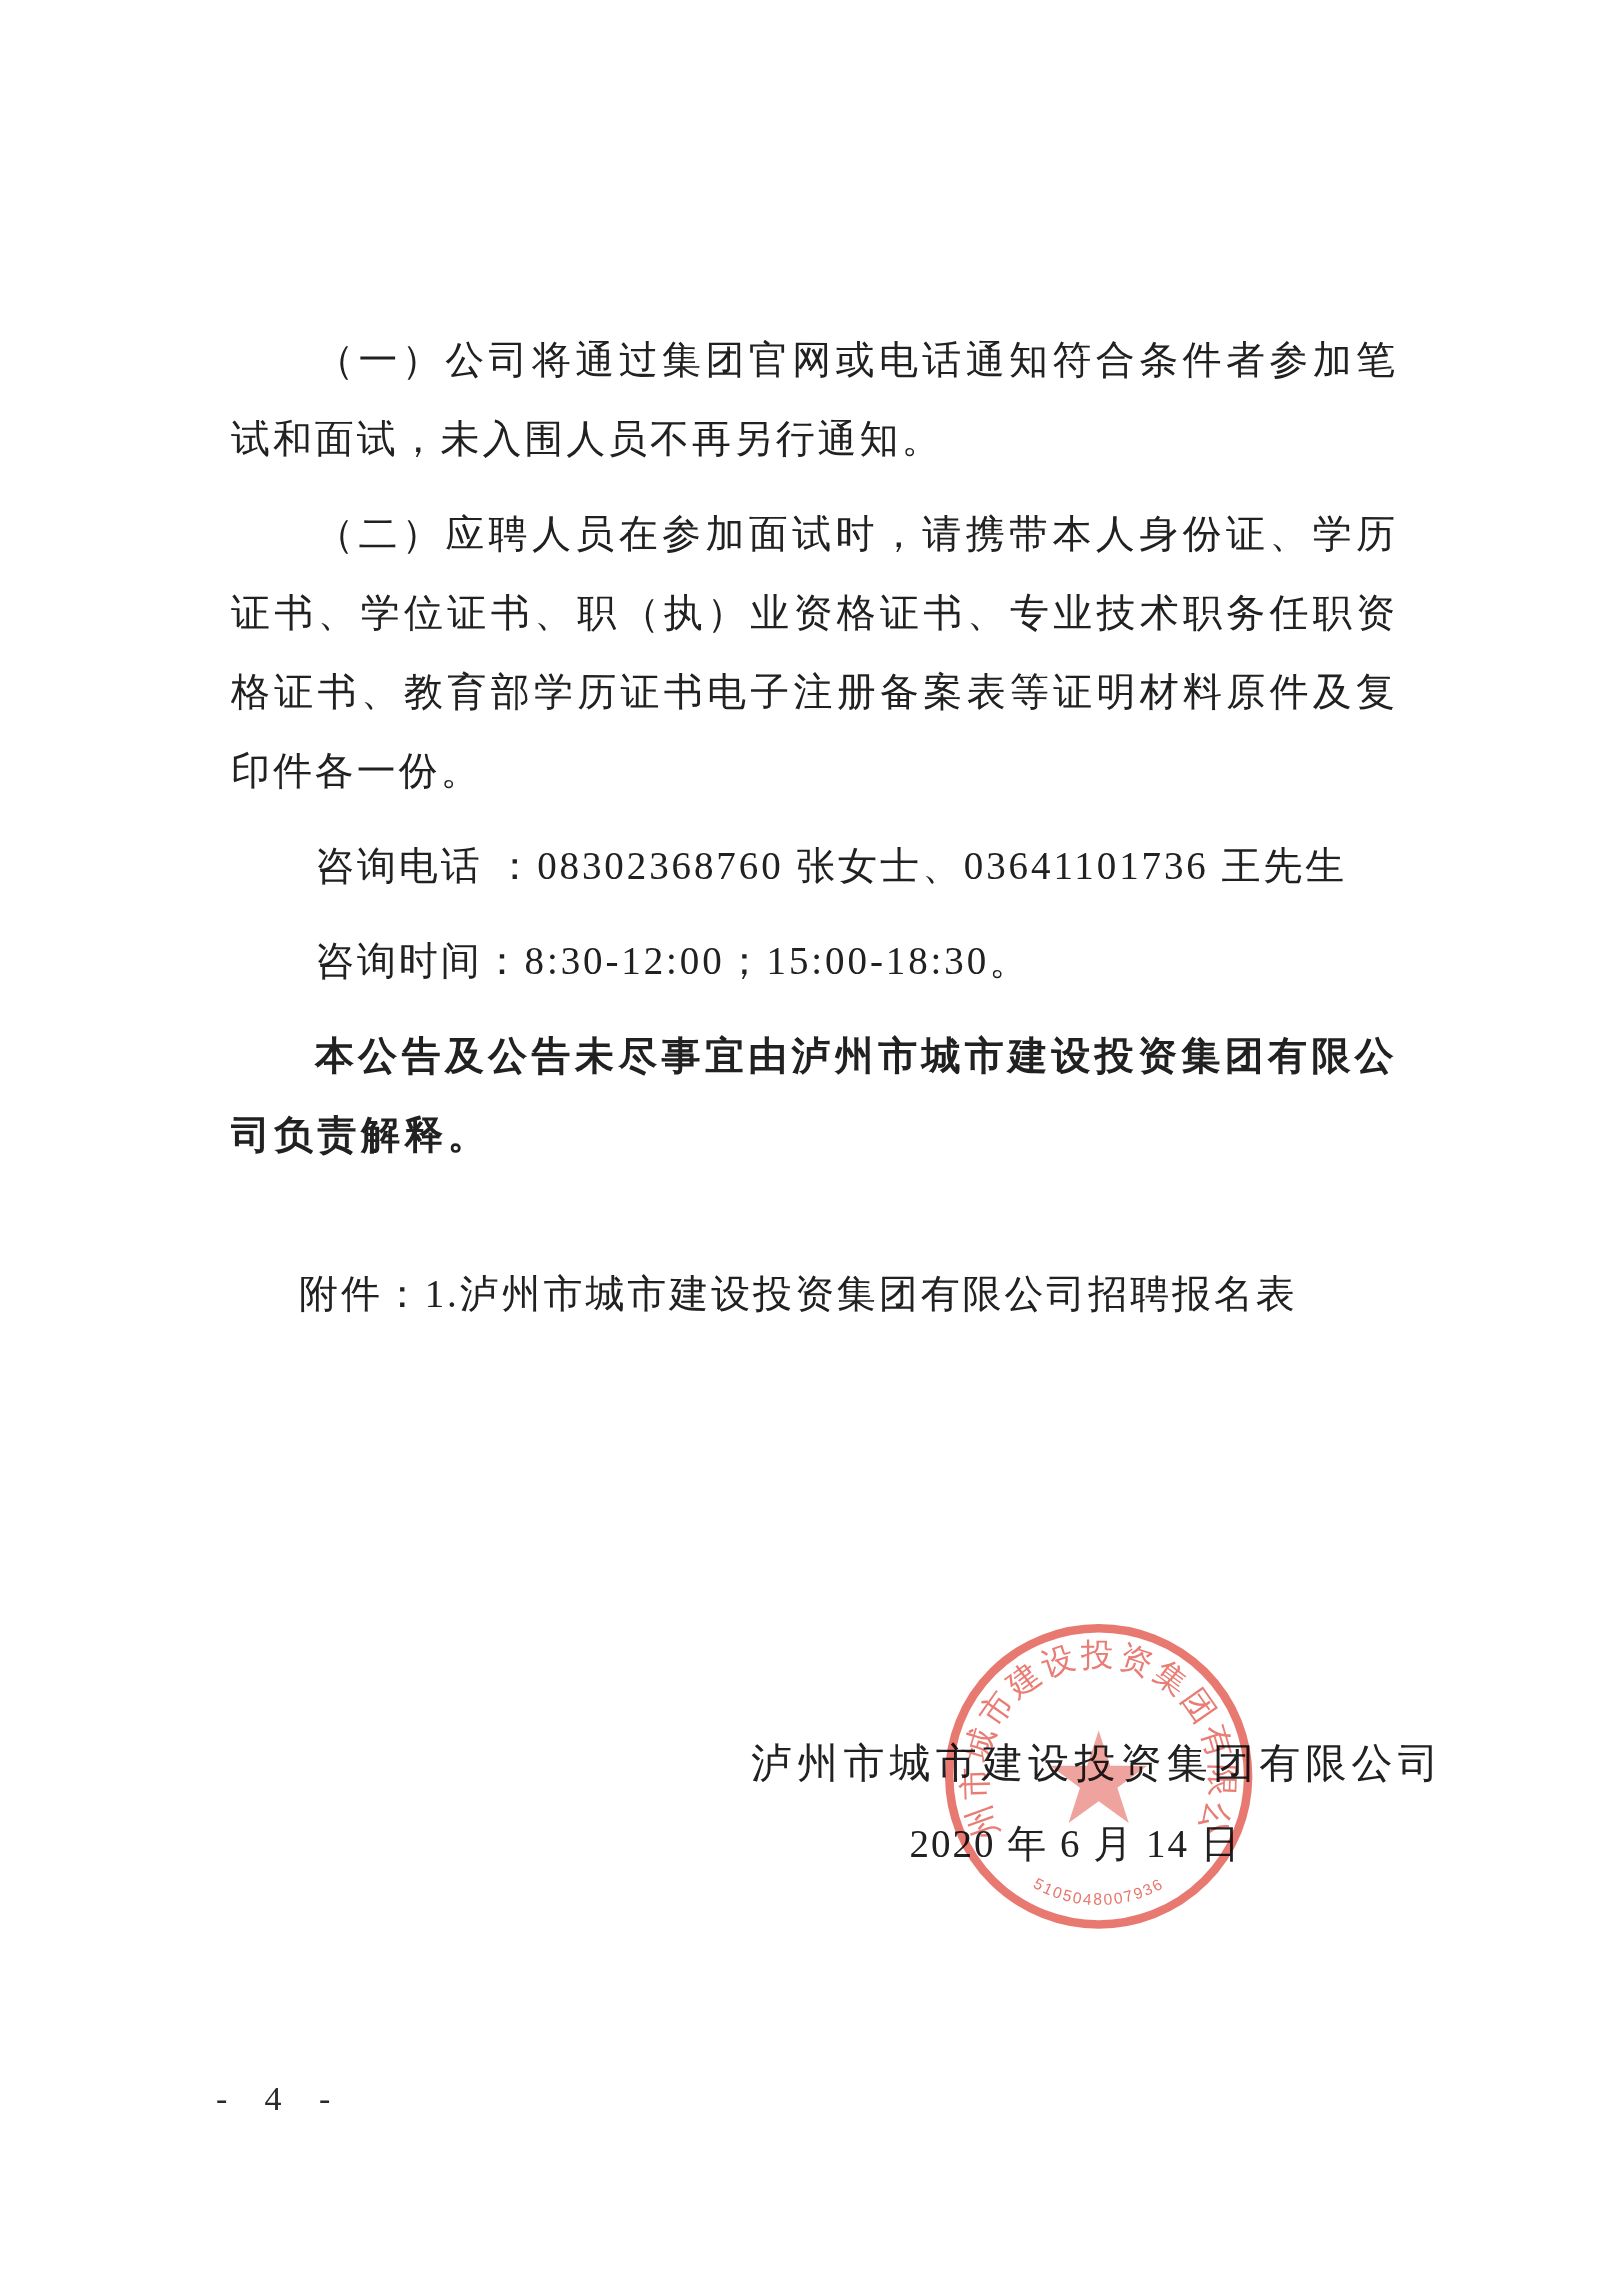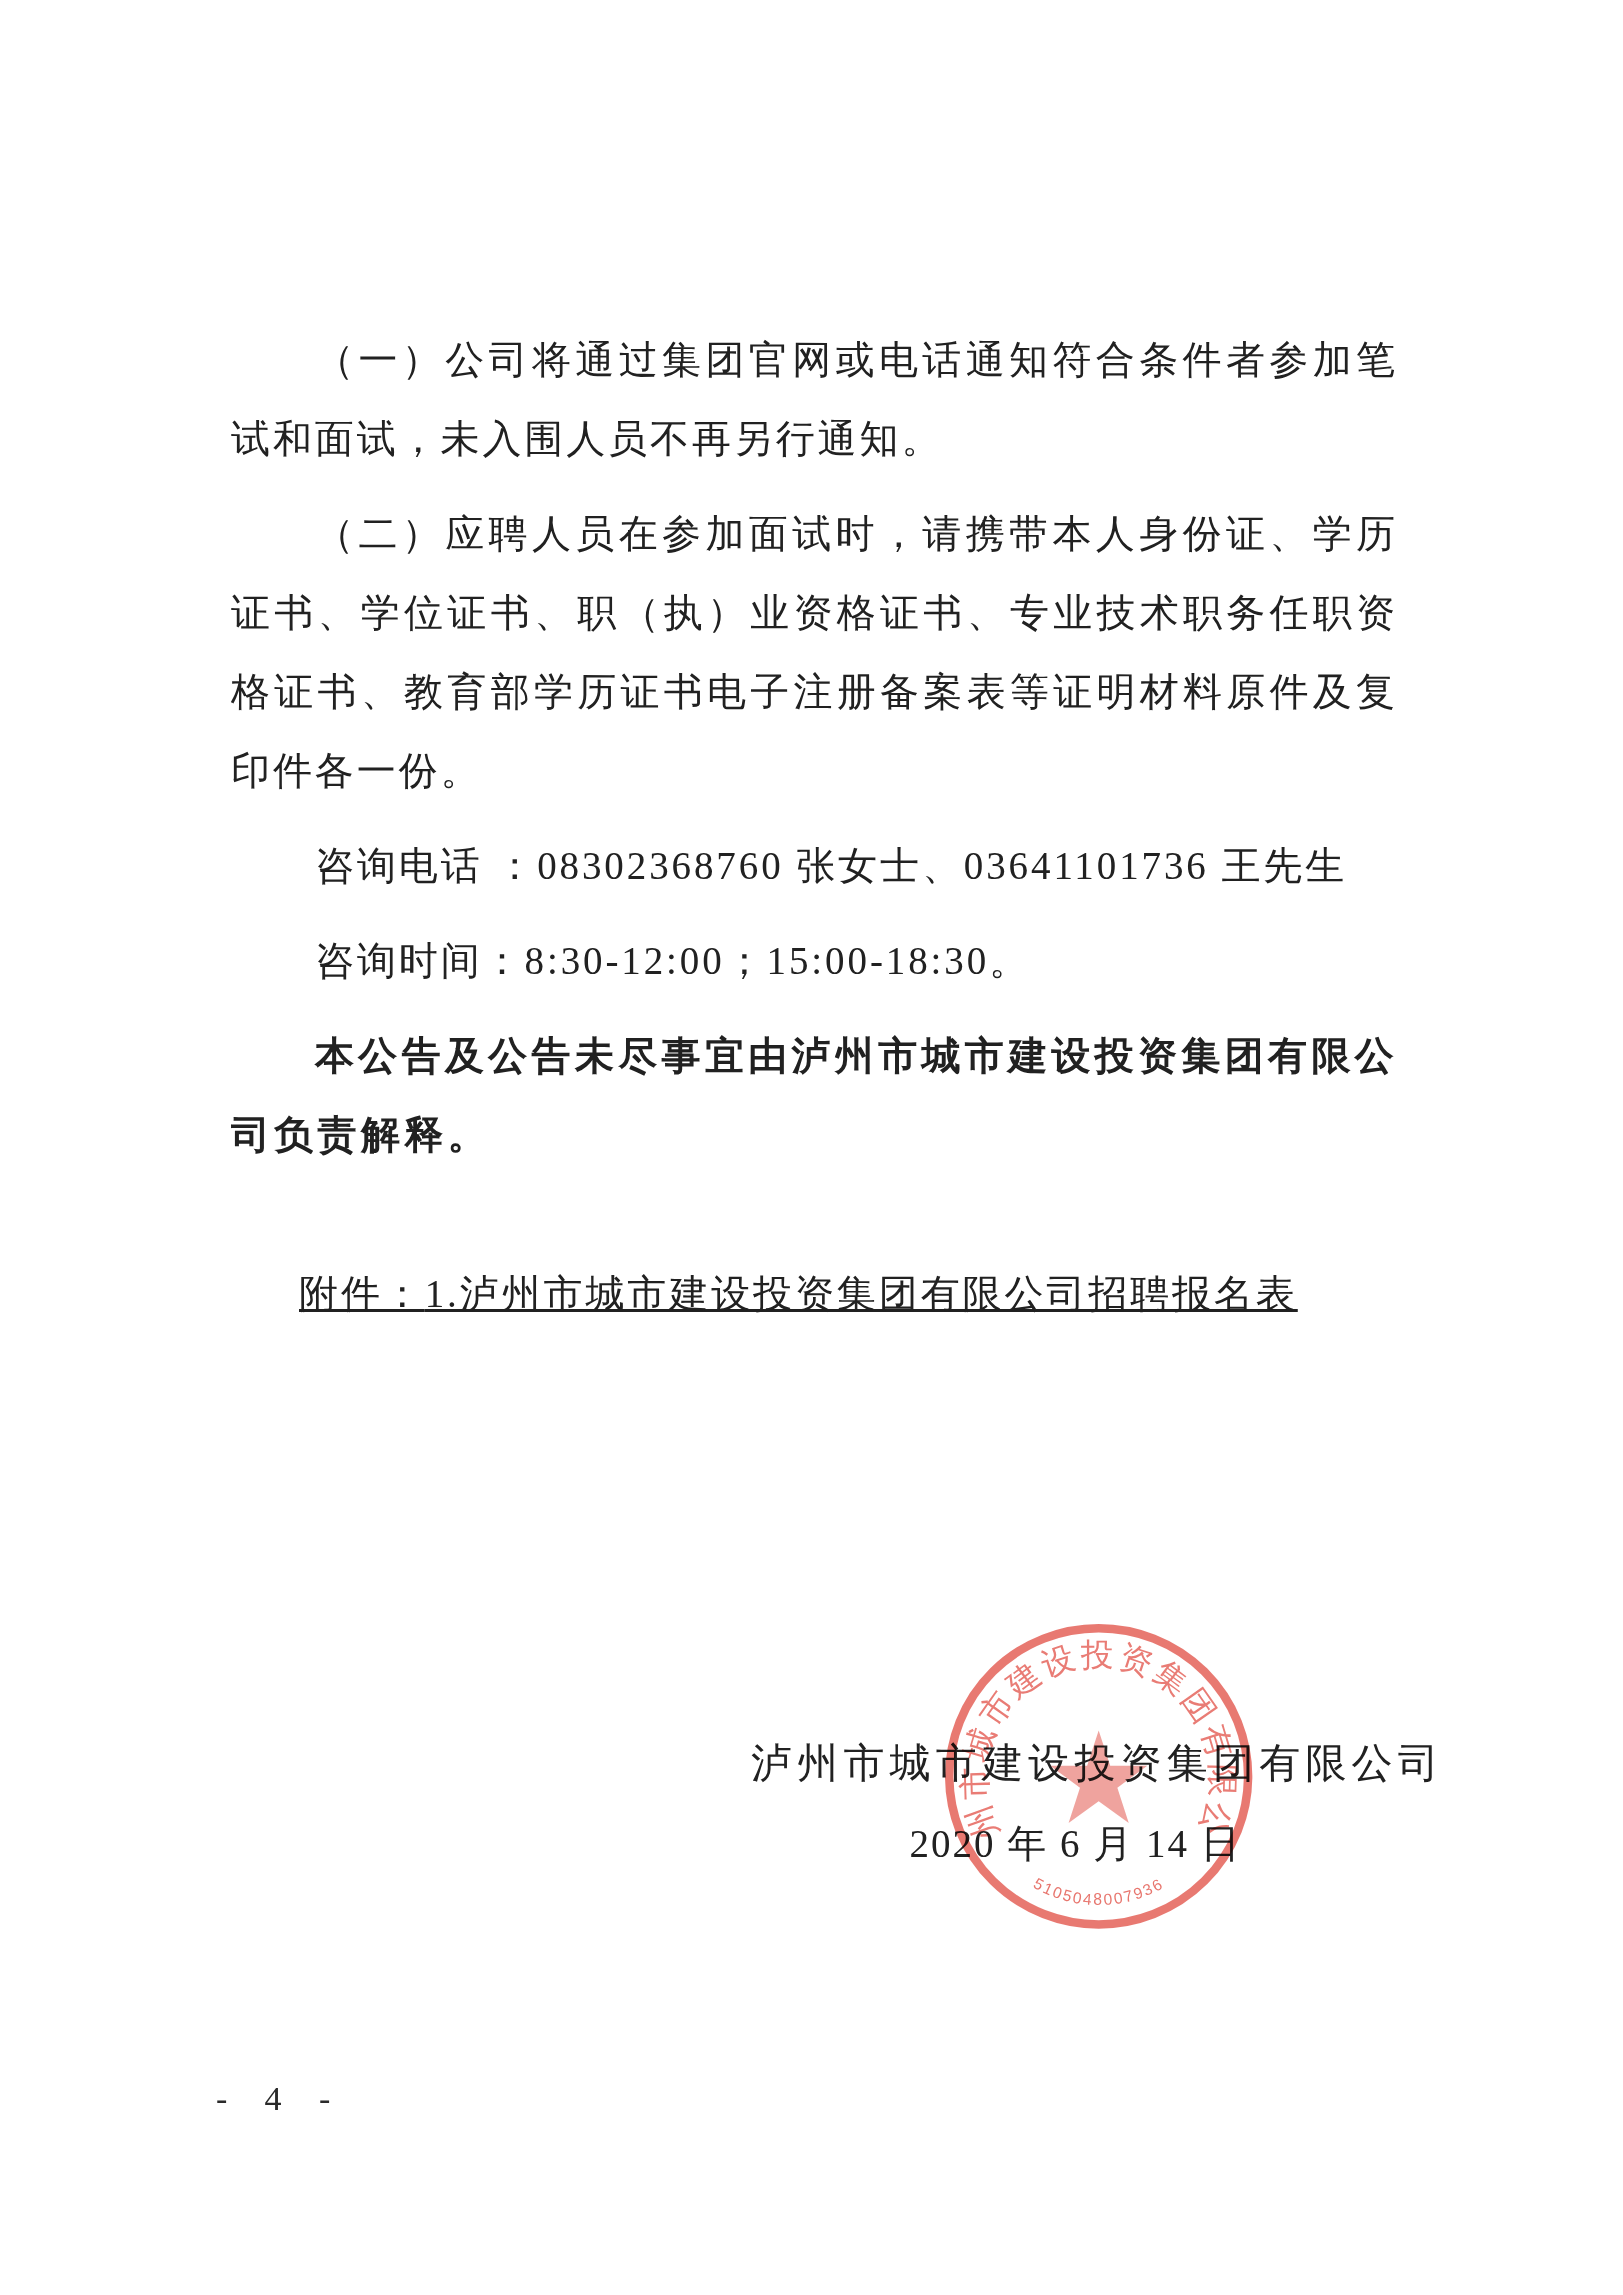--- a/index.html
+++ b/index.html
@@ -14,21 +14,21 @@
   .content{
     position:absolute;
     left:215px;top:304px;width:1199px;
     font-size:39px;line-height:79px;
     letter-spacing:2.9px;
     text-align:justify;
   }
   .para{margin:16px;text-indent:84px;}
   .para--wide{letter-spacing:4.3px;font-weight:bold;}
   .attach{margin-top:80px;}
-  .attach-l1{margin:0;text-indent:84px;text-decoration:underline;}
+  .attach-l1{margin:0;text-indent:84px;}
   .attach-l2{margin:0;padding-left:212px;}
   .signature{
     position:absolute;
     left:751px;top:1724px;width:649px;
     line-height:79px;text-align:center;
   }
   .sig-company{font-size:41px;letter-spacing:5.2px;white-space:nowrap;}
   .sig-date{font-size:39px;letter-spacing:2px;margin-top:1.3px;white-space:nowrap;}
   .seal{
     position:absolute;

